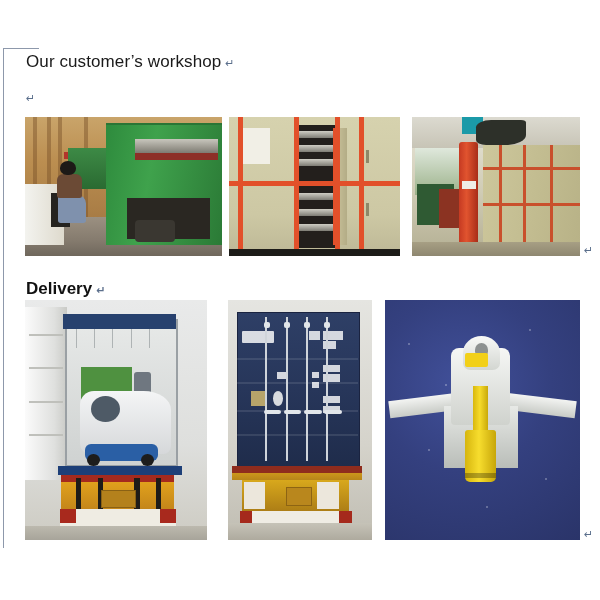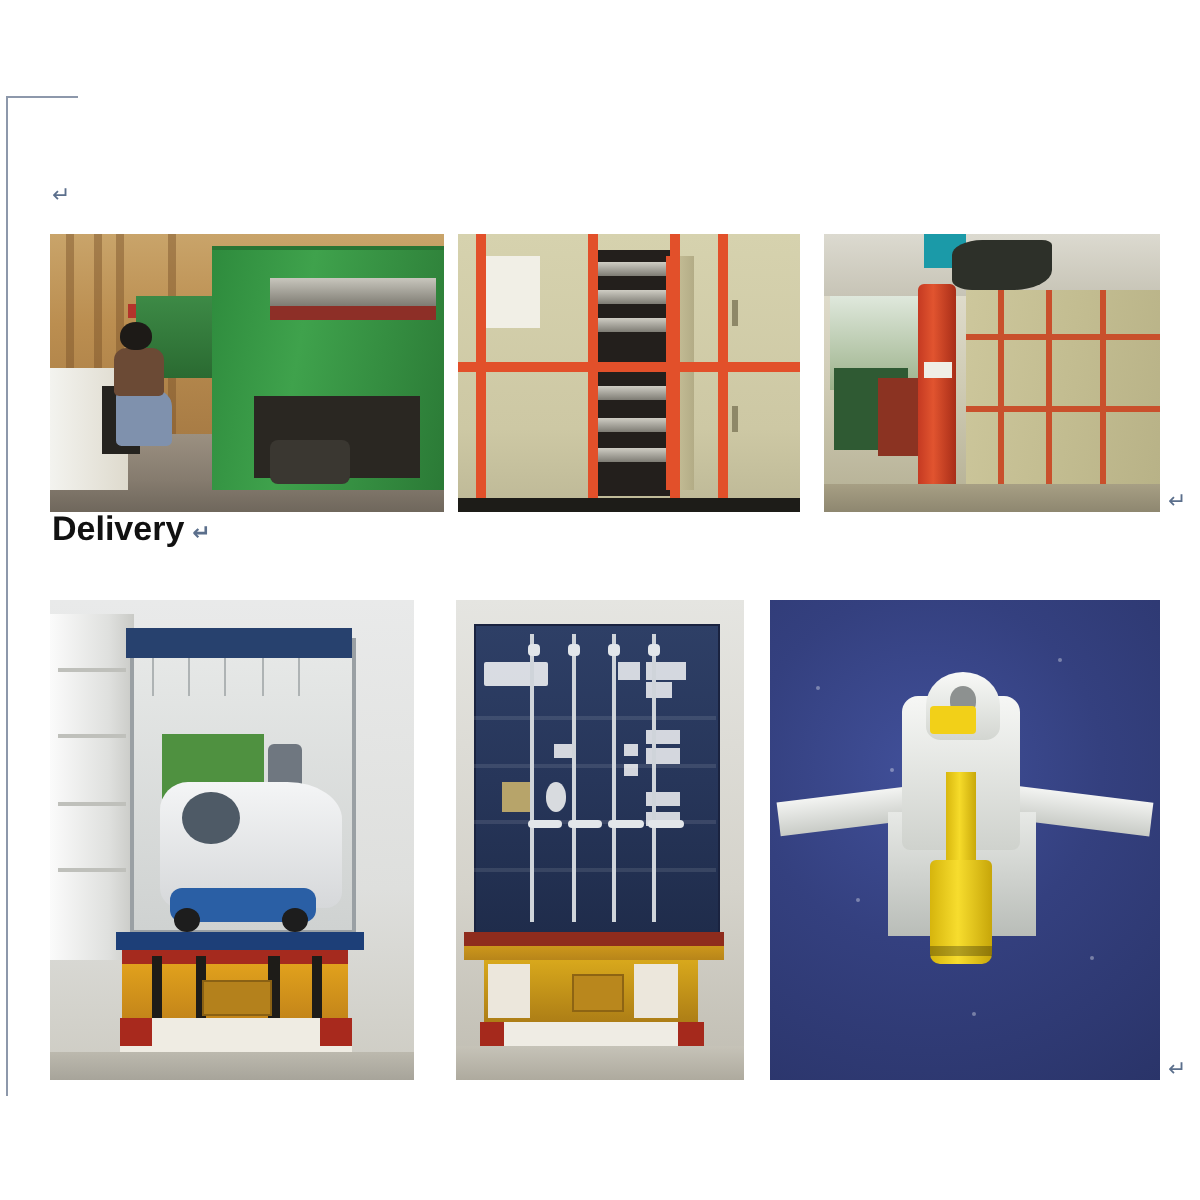--- a/index.html
+++ b/index.html
@@ -46,21 +46,21 @@
     top: 52px;
     font-size: 17px;
     font-weight: 400;
     color: #1a1a1a;
     letter-spacing: 0.1px;
     white-space: nowrap;
   }
   .heading-delivery {
     position: absolute;
     left: 26px;
-    top: 255px;
+    top: 279px;
     font-size: 17px;
     font-weight: bold;
     color: #111111;
     white-space: nowrap;
   }
   .para-empty {
     position: absolute;
     left: 26px;
     top: 88px;
   }
@@ -426,20 +426,21 @@
   }
 </style>
 </head>
 <body>
 
 <div class="doc-frame">
 
   <div class="margin-corner"></div>
   <div class="margin-rule"></div>
 
+  <div class="heading-main"><span>Our customer’s workshop</span><span class="pilcrow">↵</span></div>
 
   <div class="para-empty"><span class="pilcrow-standalone">↵</span></div>
 
   <div class="photo" style="left:25px; top:117px; width:197px; height:139px;">
     <div class="scene">
       <div class="layer p1-wall"></div>
       <div class="layer p1-plank" style="left:4%"></div>
       <div class="layer p1-plank" style="left:11%"></div>
       <div class="layer p1-plank" style="left:17%"></div>
       <div class="layer p1-plank" style="left:30%"></div>

